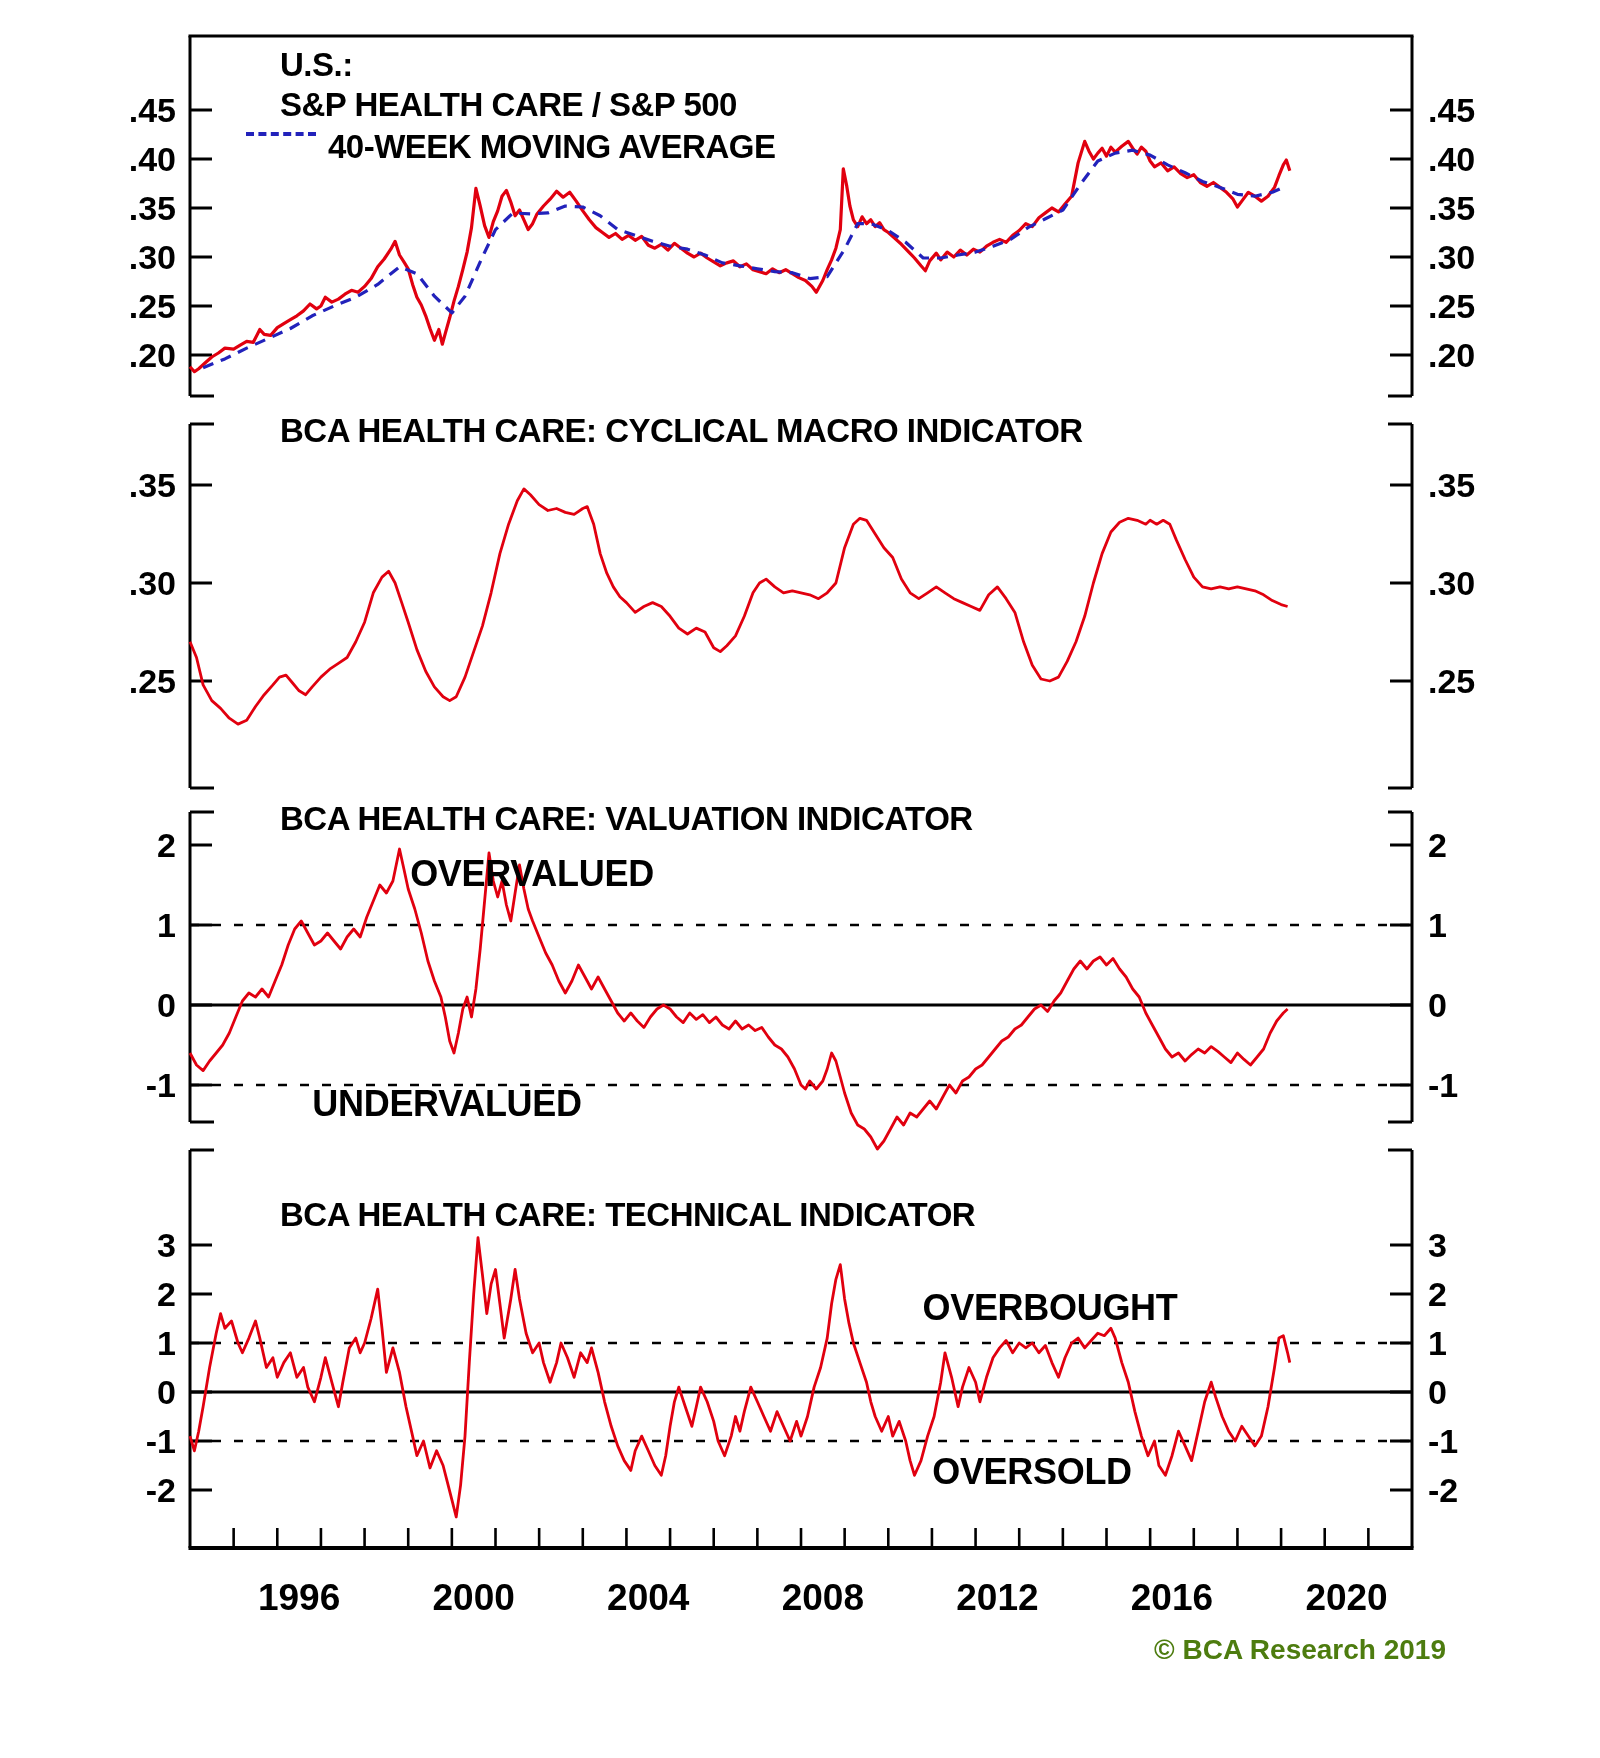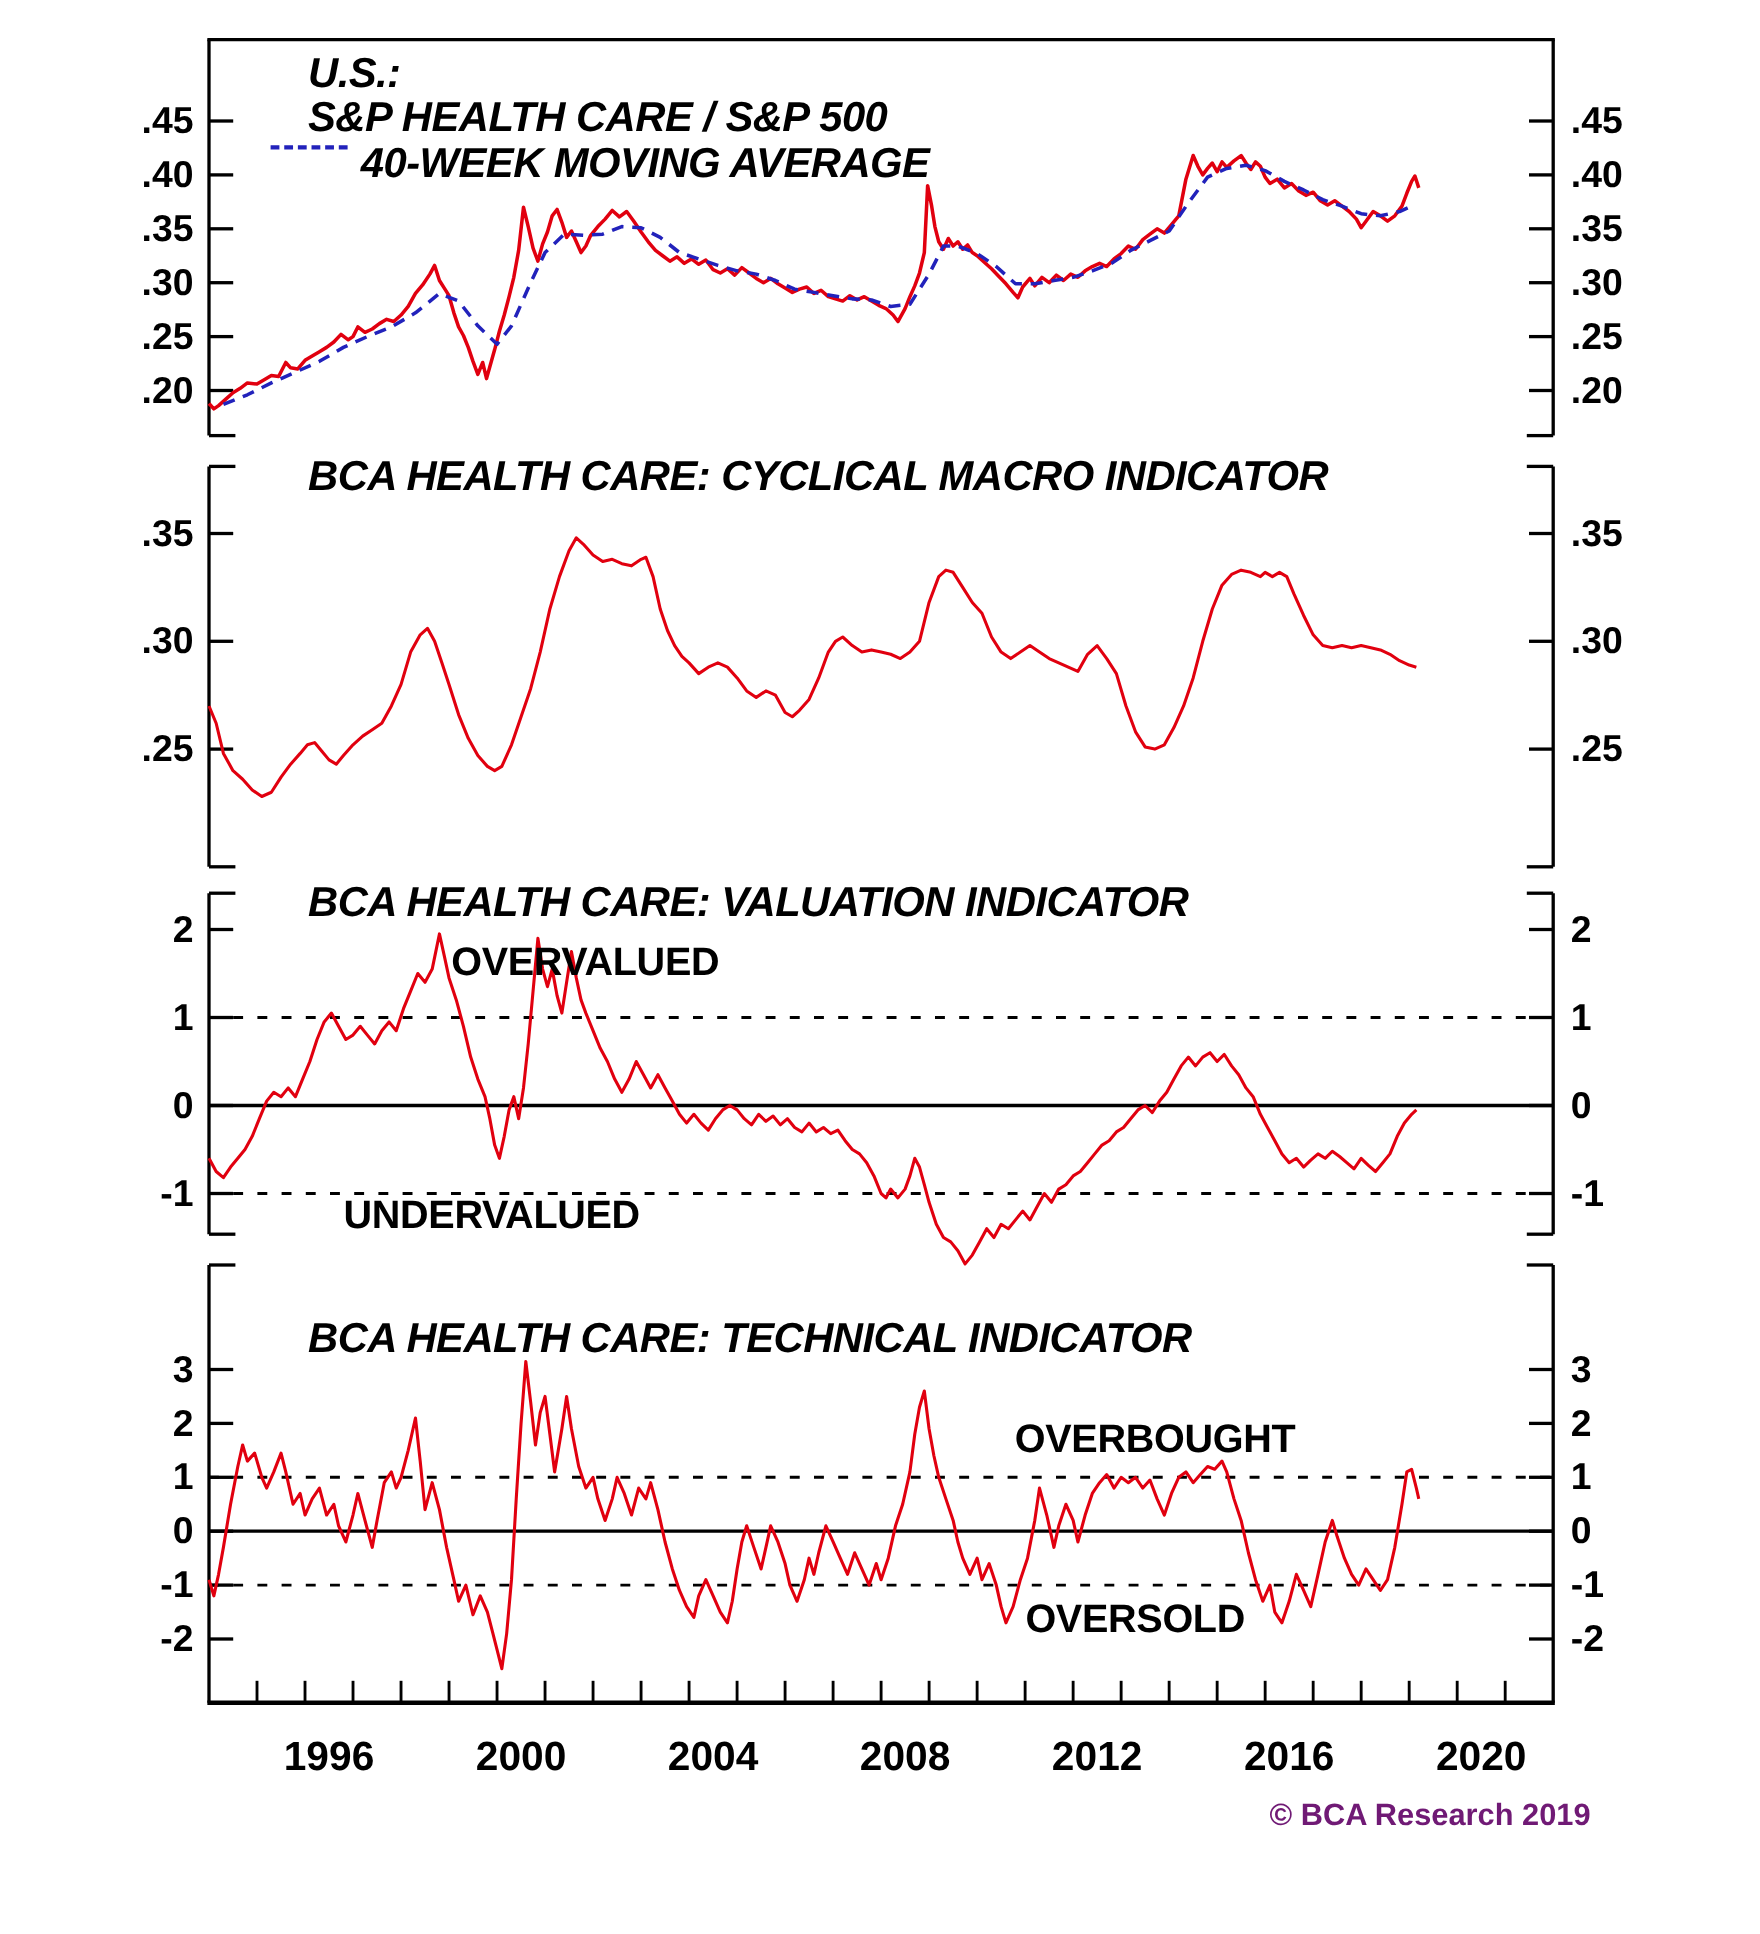--- a/index.html
+++ b/index.html
@@ -1,35 +1,35 @@
 <!DOCTYPE html>
 <html><head>
 <meta charset="utf-8">
 <style>
   html,body{margin:0;padding:0;background:#ffffff;}
   .page{position:relative;width:1600px;height:1758px;background:#fff;overflow:hidden;
         font-family:"Liberation Sans", sans-serif;}
   #chart-svg{position:absolute;left:0;top:0;}
   .txt{position:absolute;font-weight:bold;color:#000;white-space:nowrap;
        font-family:"Liberation Sans", sans-serif;}
-  .ptitle{font-size:38px;letter-spacing:-0.5px;font-style:italic;}
+  .ptitle{font-size:33px;letter-spacing:-0.5px;}
   .legend1{left:280px;top:46px;}
   .legend2{left:280px;top:86px;}
   .legendrow{position:absolute;left:246px;top:128px;display:flex;align-items:flex-start;}
   .swatch{display:inline-block;width:70px;height:0;border-top:4px dashed #2222bb;margin-right:12px;margin-top:4px;}
   .title2{left:280px;top:412px;}
   .title3{left:280px;top:800px;}
   .title4{left:280px;top:1196px;}
   .ann{position:absolute;font-weight:bold;color:#000;font-size:36px;letter-spacing:-0.3px;
        transform:translate(-50%,-50%);white-space:nowrap;}
   .ov{left:532px;top:874px;}
   .uv{left:447px;top:1104px;}
   .ob{left:1050px;top:1308px;}
   .os{left:1032px;top:1472px;}
-  .copyright{position:absolute;right:154px;top:1634px;font-size:28px;font-weight:bold;color:#701a75;}
+  .copyright{position:absolute;right:154px;top:1634px;font-size:28px;font-weight:bold;color:#4d7c0f;}
 </style>
 </head>
 <body>
 
 <div class="page">
   <svg id="chart-svg" width="1600" height="1758" viewBox="0 0 1600 1758">
       <line x1="190" y1="36" x2="190" y2="396" stroke="#000000" stroke-width="3"></line>
       <line x1="1412" y1="36" x2="1412" y2="396" stroke="#000000" stroke-width="3"></line>
       <line x1="188.5" y1="36" x2="1413.5" y2="36" stroke="#000000" stroke-width="3"></line>
       <line x1="190" y1="396" x2="214" y2="396" stroke="#000000" stroke-width="3"></line>

